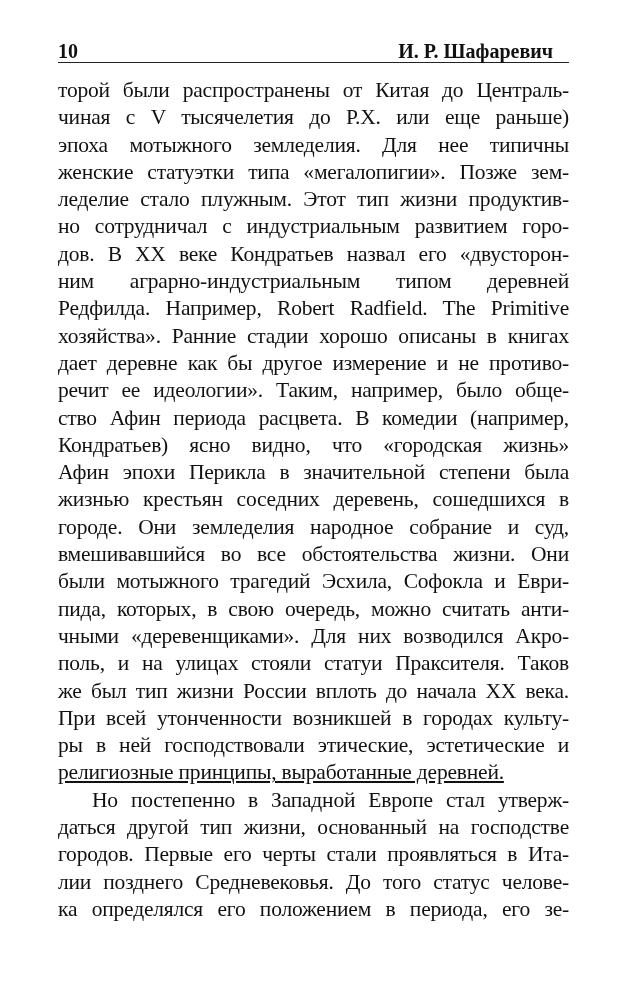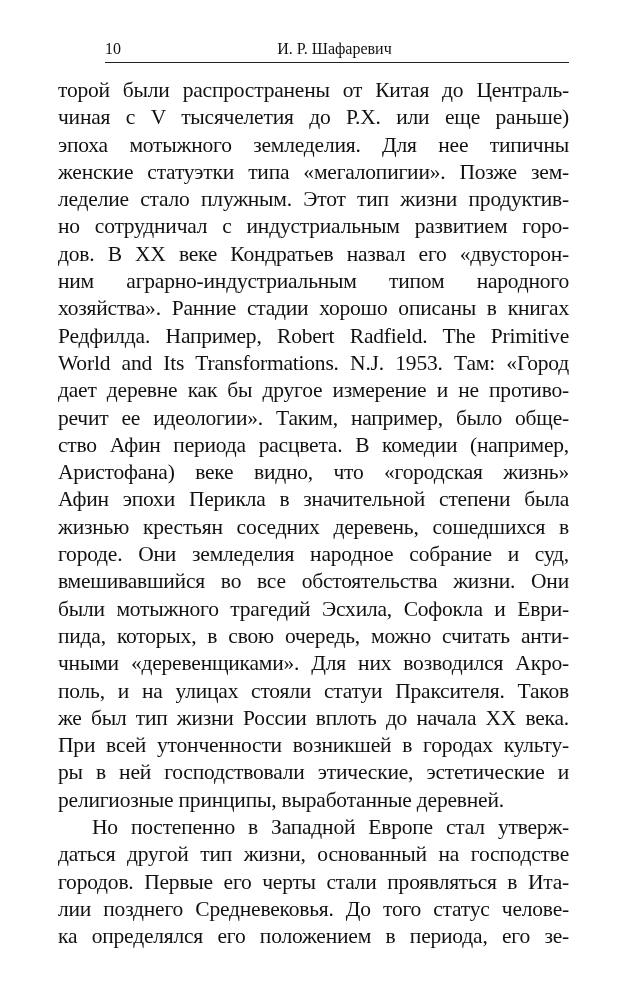--- a/index.html
+++ b/index.html
@@ -18,52 +18,52 @@
       position: absolute;
       left: 58px;
       top: 38px;
       width: 511px;
     }
     .running-head {
       position: relative;
       height: 24px;
       border-bottom: 1.5px solid #222;
       font-family: "Liberation Serif", serif;
-      font-weight: normal;
-      font-size: 16px;
-      margin-left: 47px;
+      font-weight: bold;
+      font-size: 20px;
     }
     .page-number {
       position: absolute;
       left: 0;
       top: 2px;
     }
     .running-title {
       position: absolute;
       left: 0;
-      right: 5px;
+      right: 16px;
       top: 2px;
-      text-align: center;
+      text-align: right;
     }
     .body-text {
       margin-top: 14px;
       font-family: "Liberation Serif", serif;
       font-size: 21.5px;
       line-height: 27.3px;
       letter-spacing: -0.2px;
     }
     .line {
       display: block;
       white-space: nowrap;
       text-align: justify;
       text-align-last: justify;
       height: 27.3px;
     }
     .line.last {
       text-align-last: left;
+      text-decoration: underline;
     }
     .line.indent {
       padding-left: 34px;
     }
   </style>
 </head>
 <body>
 
 <div class="page">
   <div class="running-head">
@@ -73,28 +73,27 @@
 
   <div class="body-text">
     <div>
       <span class="line">торой были распространены от Китая до Централь-</span>
       <span class="line">чиная с V тысячелетия до Р.Х. или еще раньше)</span>
       <span class="line">эпоха мотыжного земледелия. Для нее типичны</span>
       <span class="line">женские статуэтки типа «мегалопигии». Позже зем-</span>
       <span class="line">леделие стало плужным. Этот тип жизни продуктив-</span>
       <span class="line">но сотрудничал с индустриальным развитием горо-</span>
       <span class="line">дов. В XX веке Кондратьев назвал его «двусторон-</span>
-      <span class="line">ним аграрно-индустриальным типом народного</span>
+      <span class="line">ним аграрно-индустриальным типом деревней</span>
+      <span class="line">Редфилда. Например, Robert Radfield. The Primitive</span>
       <span class="line">хозяйства». Ранние стадии хорошо описаны в книгах</span>
-      <span class="line">Редфилда. Например, Robert Radfield. The Primitive</span>
-      <span class="line">World and Its Transformations. N.J. 1953. Там: «Город</span>
       <span class="line">дает деревне как бы другое измерение и не противо-</span>
       <span class="line">речит ее идеологии». Таким, например, было обще-</span>
       <span class="line">ство Афин периода расцвета. В комедии (например,</span>
-      <span class="line">Аристофана) веке видно, что «городская жизнь»</span>
+      <span class="line">Кондратьев) ясно видно, что «городская жизнь»</span>
       <span class="line">Афин эпохи Перикла в значительной степени была</span>
       <span class="line">жизнью крестьян соседних деревень, сошедшихся в</span>
       <span class="line">городе. Они земледелия народное собрание и суд,</span>
       <span class="line">вмешивавшийся во все обстоятельства жизни. Они</span>
       <span class="line">были мотыжного трагедий Эсхила, Софокла и Еври-</span>
       <span class="line">пида, которых, в свою очередь, можно считать анти-</span>
       <span class="line">чными «деревенщиками». Для них возводился Акро-</span>
       <span class="line">поль, и на улицах стояли статуи Праксителя. Таков</span>
       <span class="line">же был тип жизни России вплоть до начала XX века.</span>
       <span class="line">При всей утонченности возникшей в городах культу-</span>

